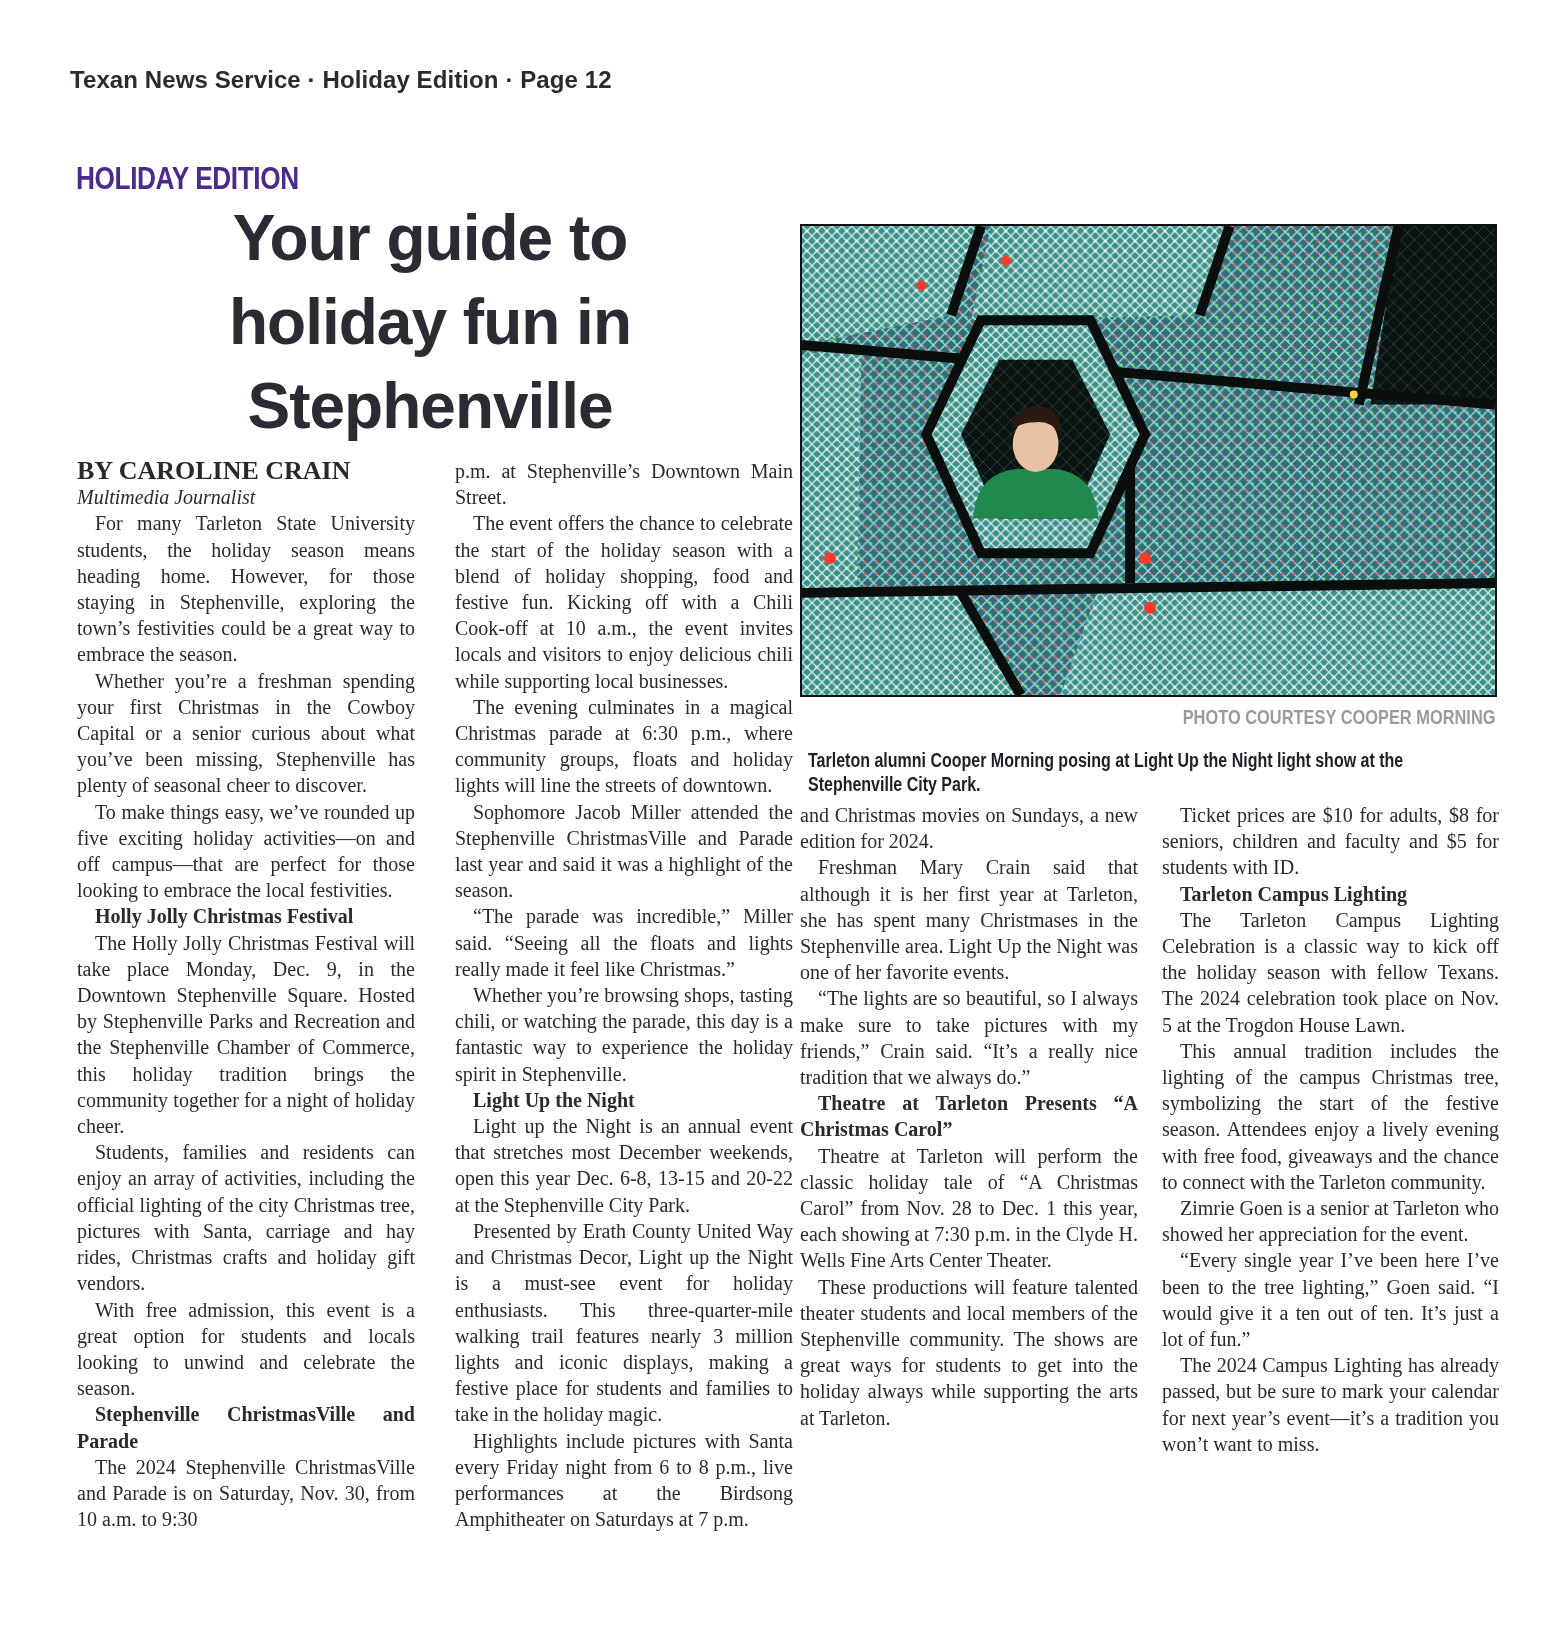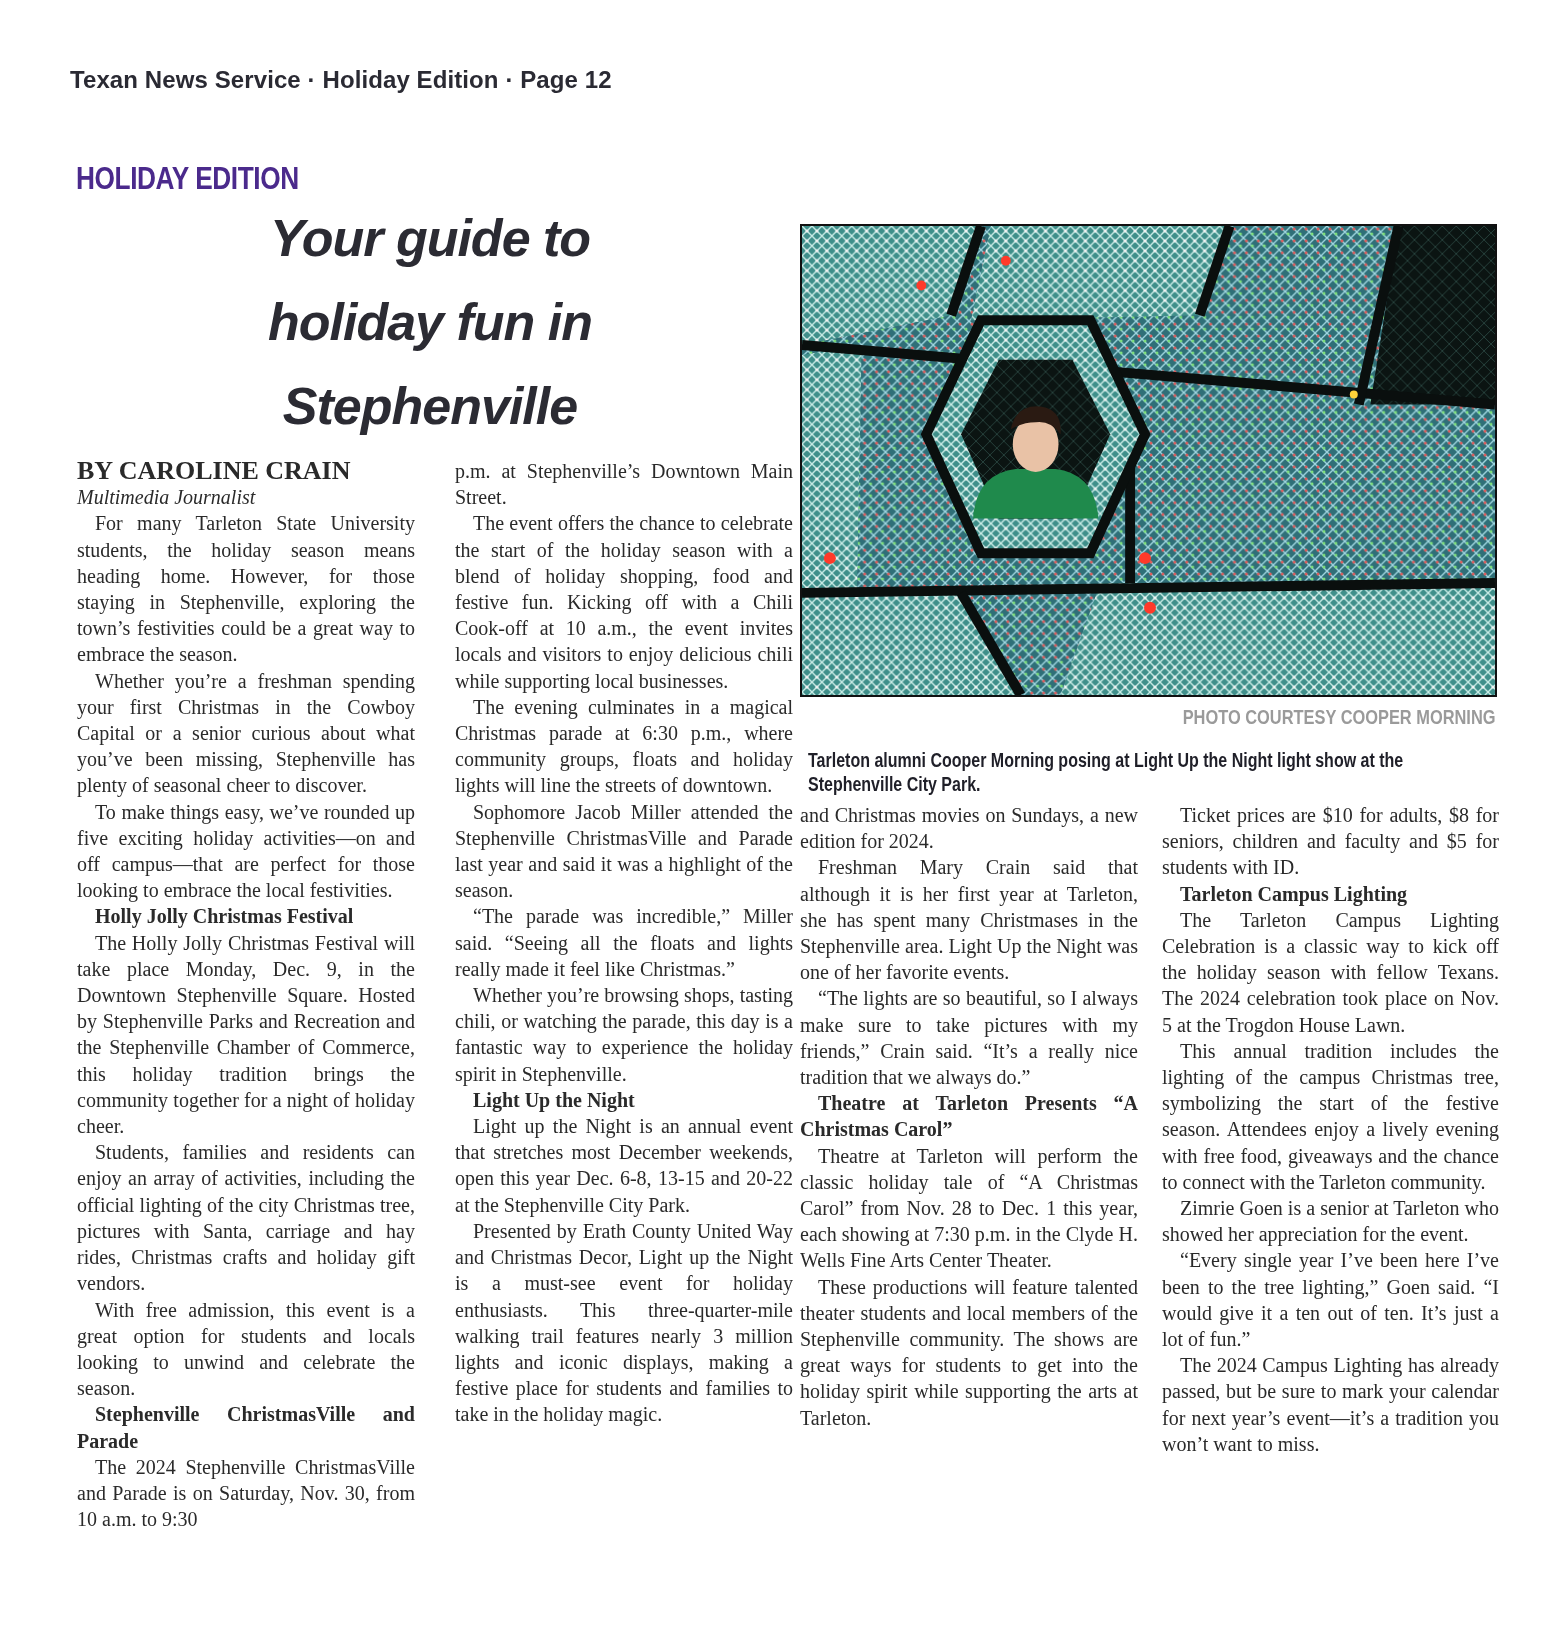--- a/index.html
+++ b/index.html
@@ -11,23 +11,22 @@
   }
   .kicker {
     position: absolute; left: 76px; top: 160px;
     font-family: "Liberation Sans", sans-serif; font-weight: bold;
     font-size: 32px; color: #4b2a8c; transform: scaleX(0.82); transform-origin: left top;
     letter-spacing: -0.5px;
   }
   .headline {
     position: absolute; left: 70px; top: 196px; width: 720px;
     font-family: "Liberation Sans", sans-serif; font-weight: bold;
-    font-size: 52px; line-height: 84px; color: #2b2b33; text-align: center;
+    font-size: 64px; line-height: 84px; color: #2b2b33; text-align: center;
     letter-spacing: -1px;
-    font-style: italic;
   }
   .col {
     position: absolute; top: 458px; width: 338px;
     font-family: "Liberation Serif", serif; font-size: 20px; line-height: 26.2px;
     color: #2a2a2a; text-align: justify; hyphens: none;
   }
   .col p { margin: 0; text-indent: 18px; }
   .col .sub { font-weight: bold; text-indent: 18px; margin: 0; }
   .col .byline { font-weight: bold; font-size: 26px; text-indent: 0; }
   .col .role { font-style: italic; text-indent: 0; }
@@ -83,20 +82,21 @@
   <div>
       <p class="noindent">p.m. at Stephenville’s Downtown Main Street.</p>
       <p>The event offers the chance to celebrate the start of the holiday season with a blend of holiday shopping, food and festive fun. Kicking off with a Chili Cook-off at 10 a.m., the event invites locals and visitors to enjoy delicious chili while supporting local businesses.</p>
       <p>The evening culminates in a magical Christmas parade at 6:30 p.m., where community groups, floats and holiday lights will line the streets of downtown.</p>
       <p>Sophomore Jacob Miller attended the Stephenville ChristmasVille and Parade last year and said it was a highlight of the season.</p>
       <p>“The parade was incredible,” Miller said. “Seeing all the floats and lights really made it feel like Christmas.”</p>
       <p>Whether you’re browsing shops, tasting chili, or watching the parade, this day is a fantastic way to experience the holiday spirit in Stephenville.</p>
       <p class="sub">Light Up the Night</p>
       <p>Light up the Night is an annual event that stretches most December weekends, open this year Dec. 6-8, 13-15 and 20-22 at the Stephenville City Park.</p>
       <p>Presented by Erath County United Way and Christmas Decor, Light up the Night is a must-see event for holiday enthusiasts. This three-quarter-mile walking trail features nearly 3 million lights and iconic displays, making a festive place for students and families to take in the holiday magic.</p>
+      <p>Highlights include pictures with Santa every Friday night from 6 to 8 p.m., live performances at the Birdsong Amphitheater on Saturdays at 7 p.m.</p>
     </div>
 </div>
 
 <div class="photo">
   <svg viewBox="0 0 697 473" preserveAspectRatio="none">
     <defs>
       <pattern id="mesh" width="10" height="10" patternUnits="userSpaceOnUse">
         <rect width="10" height="10" fill="#3f8f8a"></rect>
         <path d="M0 0 L10 10 M10 0 L0 10" stroke="#c9ece6" stroke-width="1.4"></path>
         <circle cx="5" cy="5" r="1.6" fill="#f4f4f4"></circle>
@@ -146,21 +146,21 @@
 <div class="credit">PHOTO COURTESY COOPER MORNING</div>
 <div class="caption">Tarleton alumni Cooper Morning posing at Light Up the Night light show at the Stephenville City Park.</div>
 
 <div class="col" id="col3">
   <div>
       <p class="noindent">and Christmas movies on Sundays, a new edition for 2024.</p>
       <p>Freshman Mary Crain said that although it is her first year at Tarleton, she has spent many Christmases in the Stephenville area. Light Up the Night was one of her favorite events.</p>
       <p>“The lights are so beautiful, so I always make sure to take pictures with my friends,” Crain said. “It’s a really nice tradition that we always do.”</p>
       <p class="sub">Theatre at Tarleton Presents “A Christmas Carol”</p>
       <p>Theatre at Tarleton will perform the classic holiday tale of “A Christmas Carol” from Nov. 28 to Dec. 1 this year, each showing at 7:30 p.m. in the Clyde H. Wells Fine Arts Center Theater.</p>
-      <p>These productions will feature talented theater students and local members of the Stephenville community. The shows are great ways for students to get into the holiday spirit while supporting the arts at Tarleton.</p>
+      <p>These productions will feature talented theater students and local members of the Stephenville community. The shows are great ways for students to get into the holiday always while supporting the arts at Tarleton.</p>
     </div>
 </div>
 <div class="col" id="col4">
   <div>
       <p>Ticket prices are $10 for adults, $8 for seniors, children and faculty and $5 for students with ID.</p>
       <p class="sub">Tarleton Campus Lighting</p>
       <p>The Tarleton Campus Lighting Celebration is a classic way to kick off the holiday season with fellow Texans. The 2024 celebration took place on Nov. 5 at the Trogdon House Lawn.</p>
       <p>This annual tradition includes the lighting of the campus Christmas tree, symbolizing the start of the festive season. Attendees enjoy a lively evening with free food, giveaways and the chance to connect with the Tarleton community.</p>
       <p>Zimrie Goen is a senior at Tarleton who showed her appreciation for the event.</p>
       <p>“Every single year I’ve been here I’ve been to the tree lighting,” Goen said. “I would give it a ten out of ten. It’s just a lot of fun.”</p>

